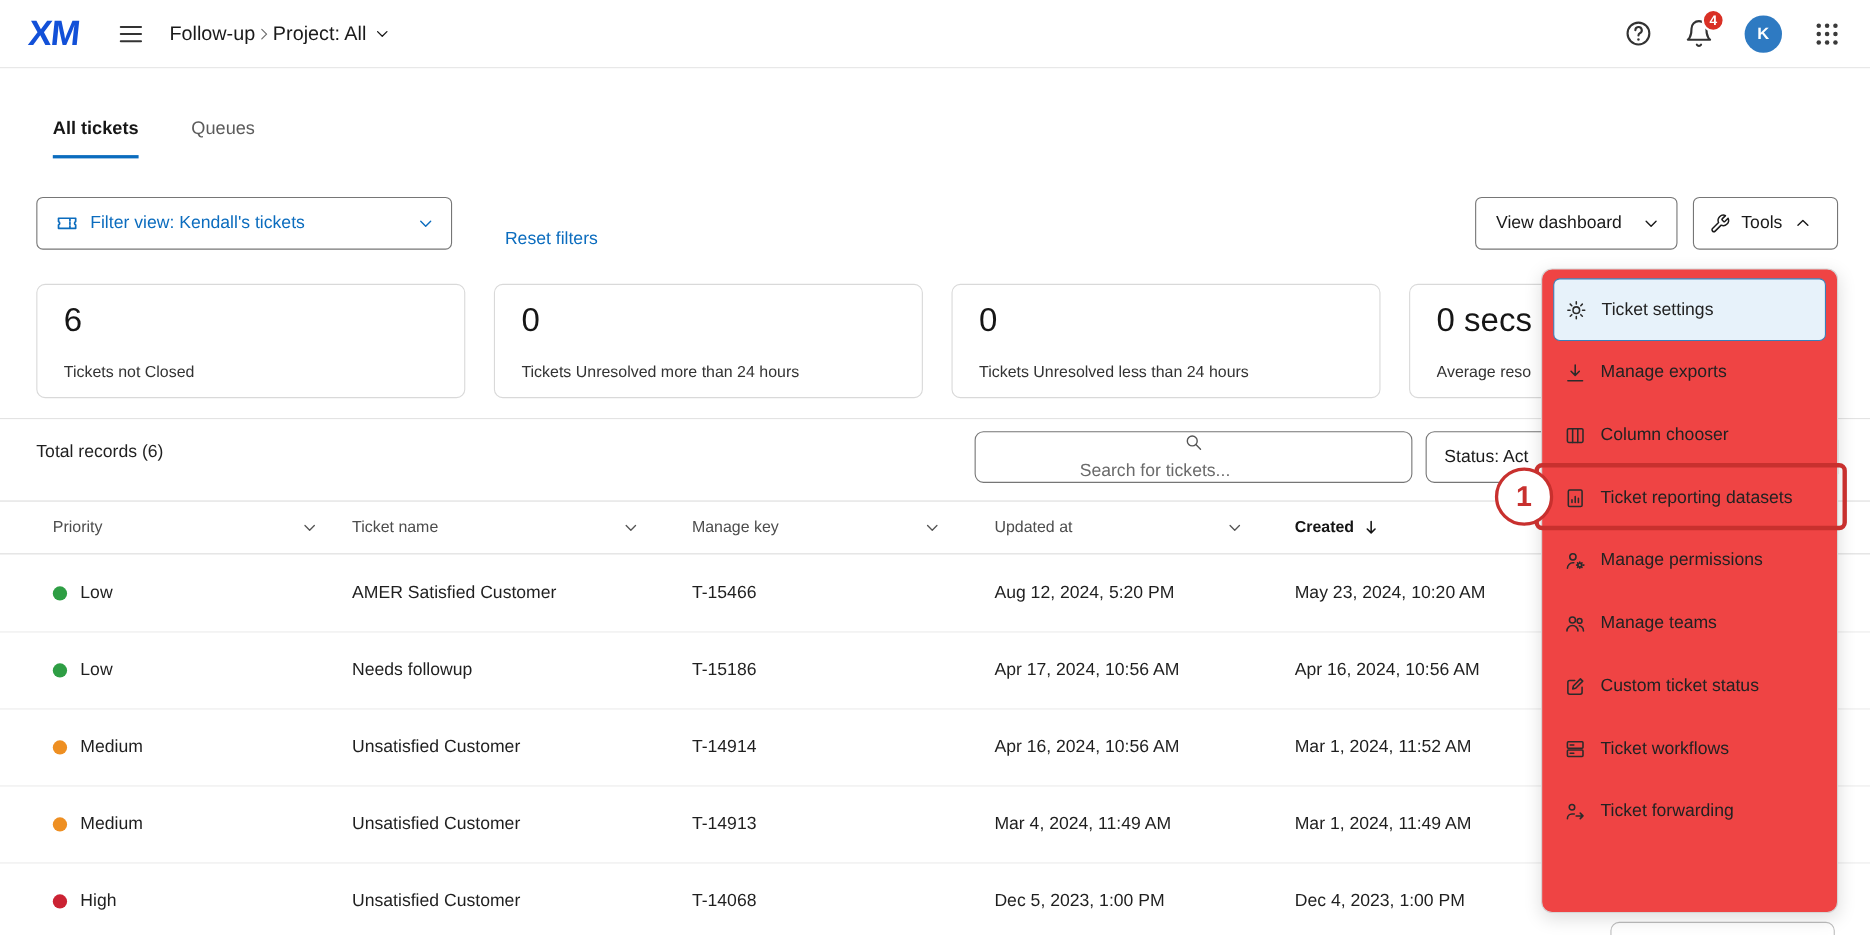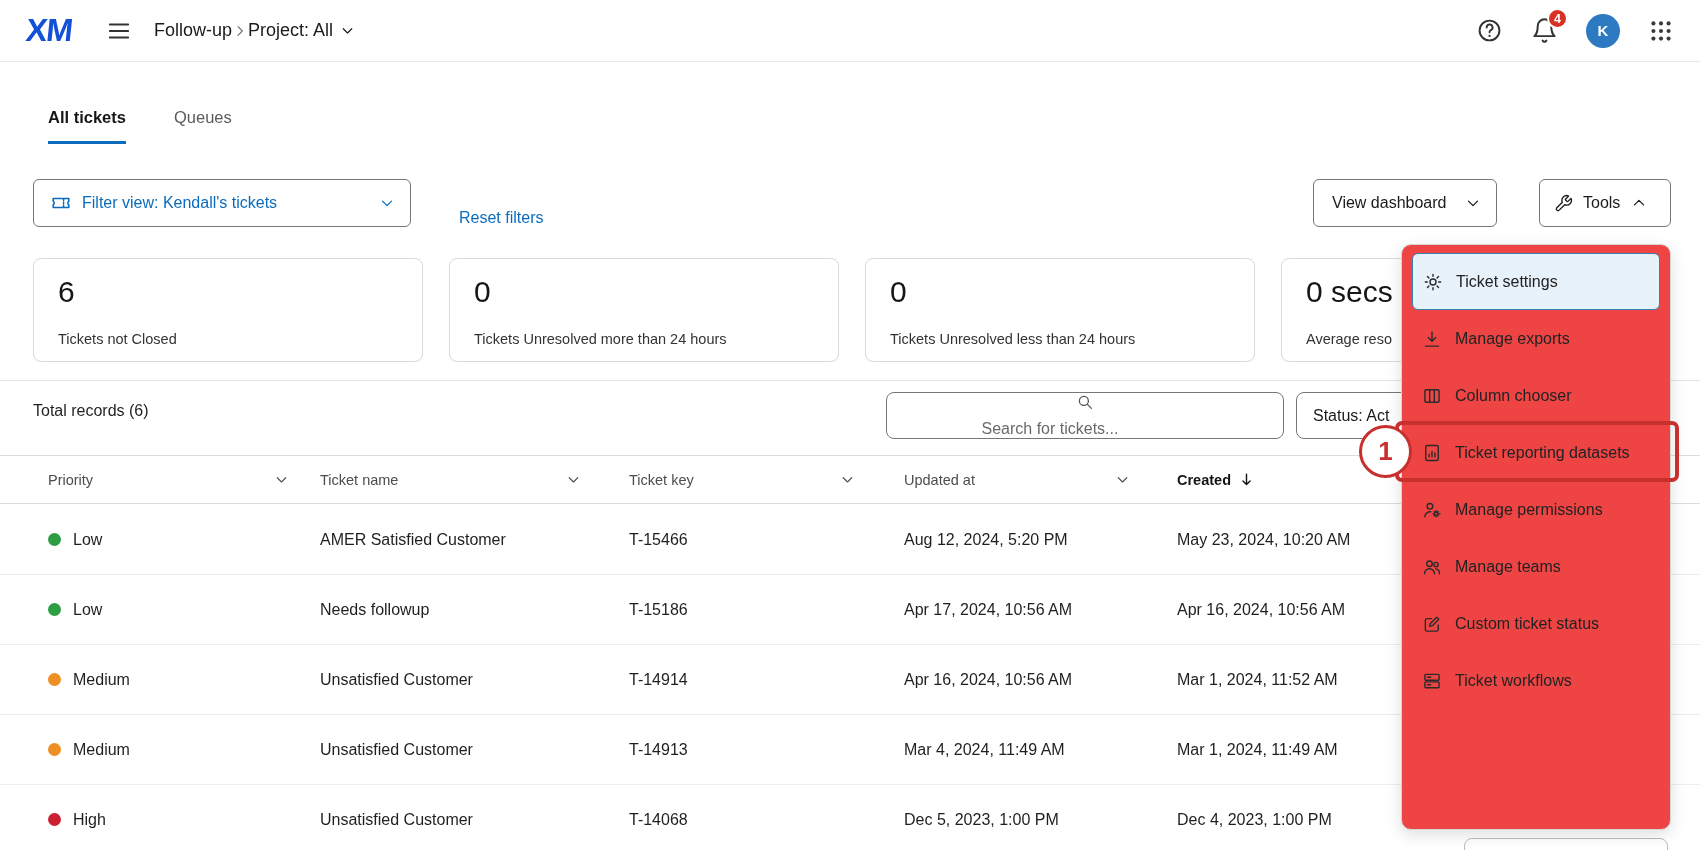--- a/index.html
+++ b/index.html
@@ -33,21 +33,21 @@
   
   .toolbar { position:absolute; top:179px; left:33px; width:1638px; height:48px; display:flex; align-items:flex-end; z-index:5; }
   .btn { display:flex; align-items:center; gap:10px; height:48px; border:1px solid #767676; border-radius:6px;
          background:#fff; font-size:16px; cursor:pointer; font-family:inherit; }
   .filter-btn { width:378px; padding:0 14px 0 16px; color:#0b6cbe; }
   .filter-btn .lbl { flex:1; text-align:left; }
   .link { margin-left:48px; color:#0b6cbe; font-size:16px; text-decoration:none; cursor:pointer; }
   .right-btns { margin-left:auto; display:flex; gap:14px; }
   .dash-btn { width:184px; padding:0 14px 0 18px; color:#1a1a1a; }
   .dash-btn .lbl { flex:1; text-align:left; }
-  .tools-btn { width:132px; padding:0 12px 0 14px; color:#1a1a1a;margin-left:28px; }
+  .tools-btn { width:132px; padding:0 12px 0 14px; color:#1a1a1a; }
 
   
   .cards { position:absolute; top:258px; left:33px; display:flex; gap:26px; z-index:1; }
   .card { width:390px; height:104px; border:1px solid #d9d9d9; border-radius:8px; background:#fff; padding:16px 24px; }
   .card .num { font-size:30px; color:#161616; line-height:34px; }
   .card .cap { font-size:14.5px; color:#333; margin-top:22px; white-space:nowrap; overflow:hidden; }
 
   .divider { position:absolute; top:380px; left:0; width:1700px; height:1px; background:#e3e3e3; }
 
   
@@ -234,21 +234,21 @@
           <path d="M6 9.5l6 6 6-6"></path>
         </svg>
     </div>
     <div class="th c2">
       <span class="hl">Ticket name</span>
       <svg class="ic" width="17" height="17" viewBox="0 0 24 24" style="color:#555">
           <path d="M6 9.5l6 6 6-6"></path>
         </svg>
     </div>
     <div class="th c3">
-      <span class="hl">Ticket key</span>
+      <span class="hl">Manage key</span>
       <svg class="ic" width="17" height="17" viewBox="0 0 24 24" style="color:#555">
           <path d="M6 9.5l6 6 6-6"></path>
         </svg>
     </div>
     <div class="th c4">
       <span class="hl">Updated at</span>
       <svg class="ic" width="17" height="17" viewBox="0 0 24 24" style="color:#555">
           <path d="M6 9.5l6 6 6-6"></path>
         </svg>
     </div>
@@ -367,20 +367,28 @@
       <span>Custom ticket status</span>
     </div>
     <div class="menu-item">
       <svg class="ic" width="20" height="20" viewBox="0 0 24 24">
           <rect x="3.5" y="4" width="17" height="7" rx="1"></rect>
           <rect x="3.5" y="13" width="17" height="7" rx="1"></rect>
           <path d="M6.5 7.5h4M6.5 16.5h4"></path>
         </svg>
       <span>Ticket workflows</span>
     </div>
+    <div class="menu-item">
+      <svg class="ic" width="20" height="20" viewBox="0 0 24 24">
+          <circle cx="8.5" cy="7" r="3"></circle>
+          <path d="M3.5 19.5c0-2.8 2.2-5 5-5h2.5"></path>
+          <path d="M13 16.5h7.5M17.5 13.5l3 3-3 3"></path>
+        </svg>
+      <span>Ticket forwarding</span>
+    </div>
   </div>
 
   <div class="annot-rect"></div>
   <div class="annot-circle">1</div>
 
   <div class="partial-control"></div>
 
 </div>
 
 </body></html>

